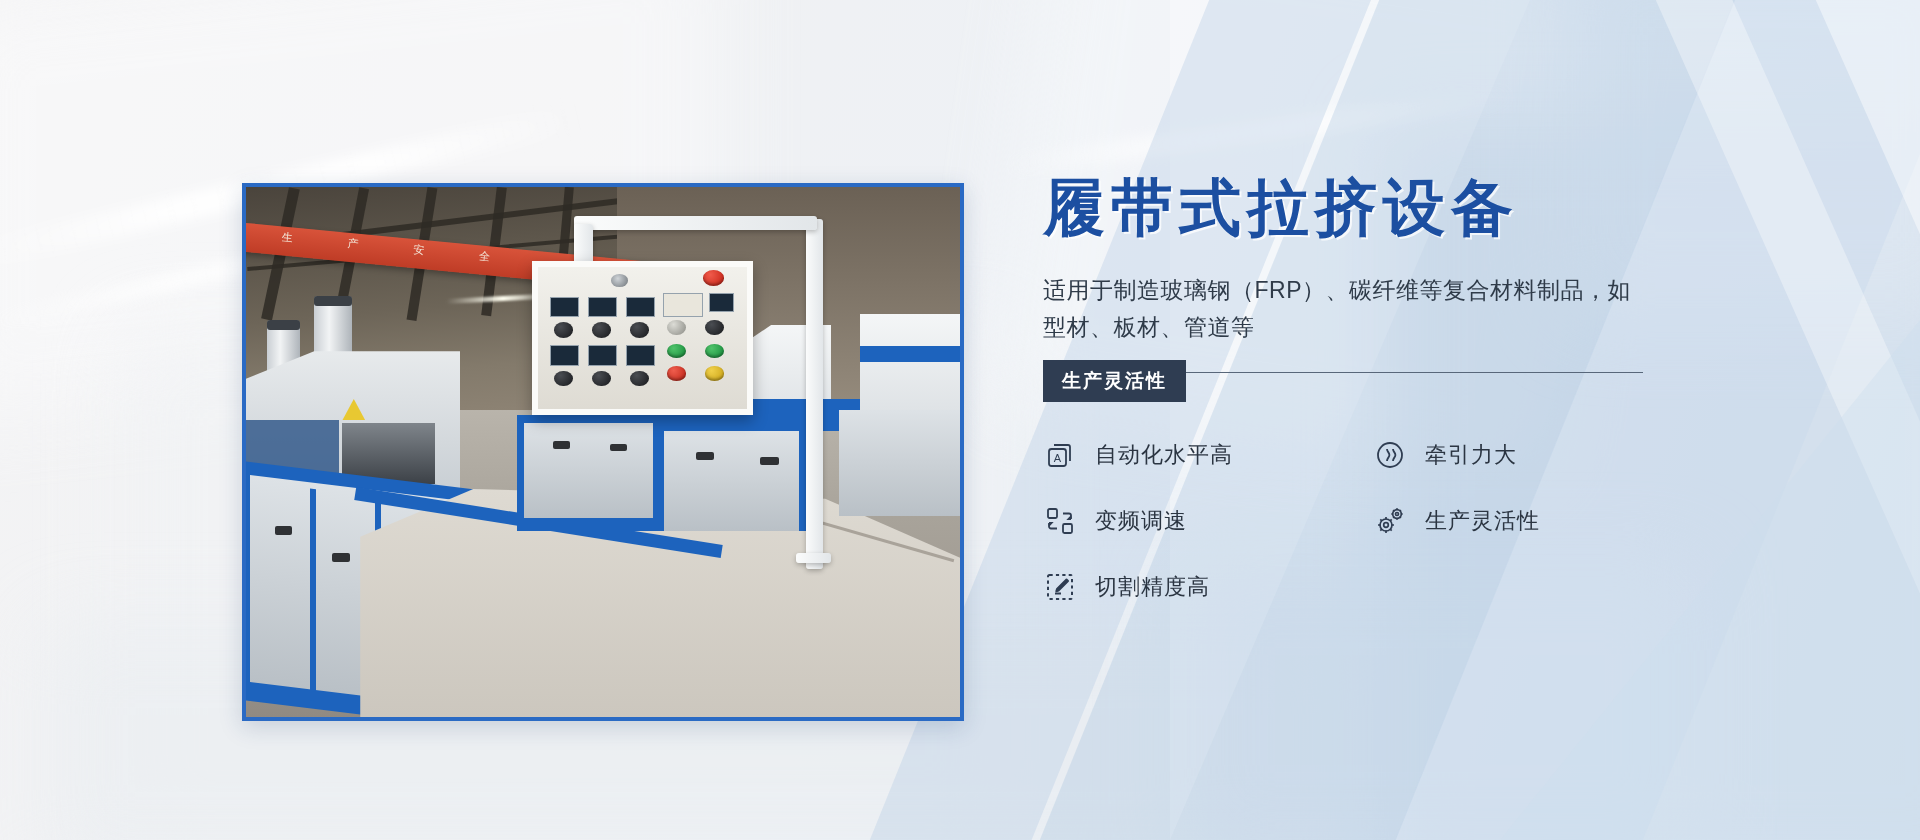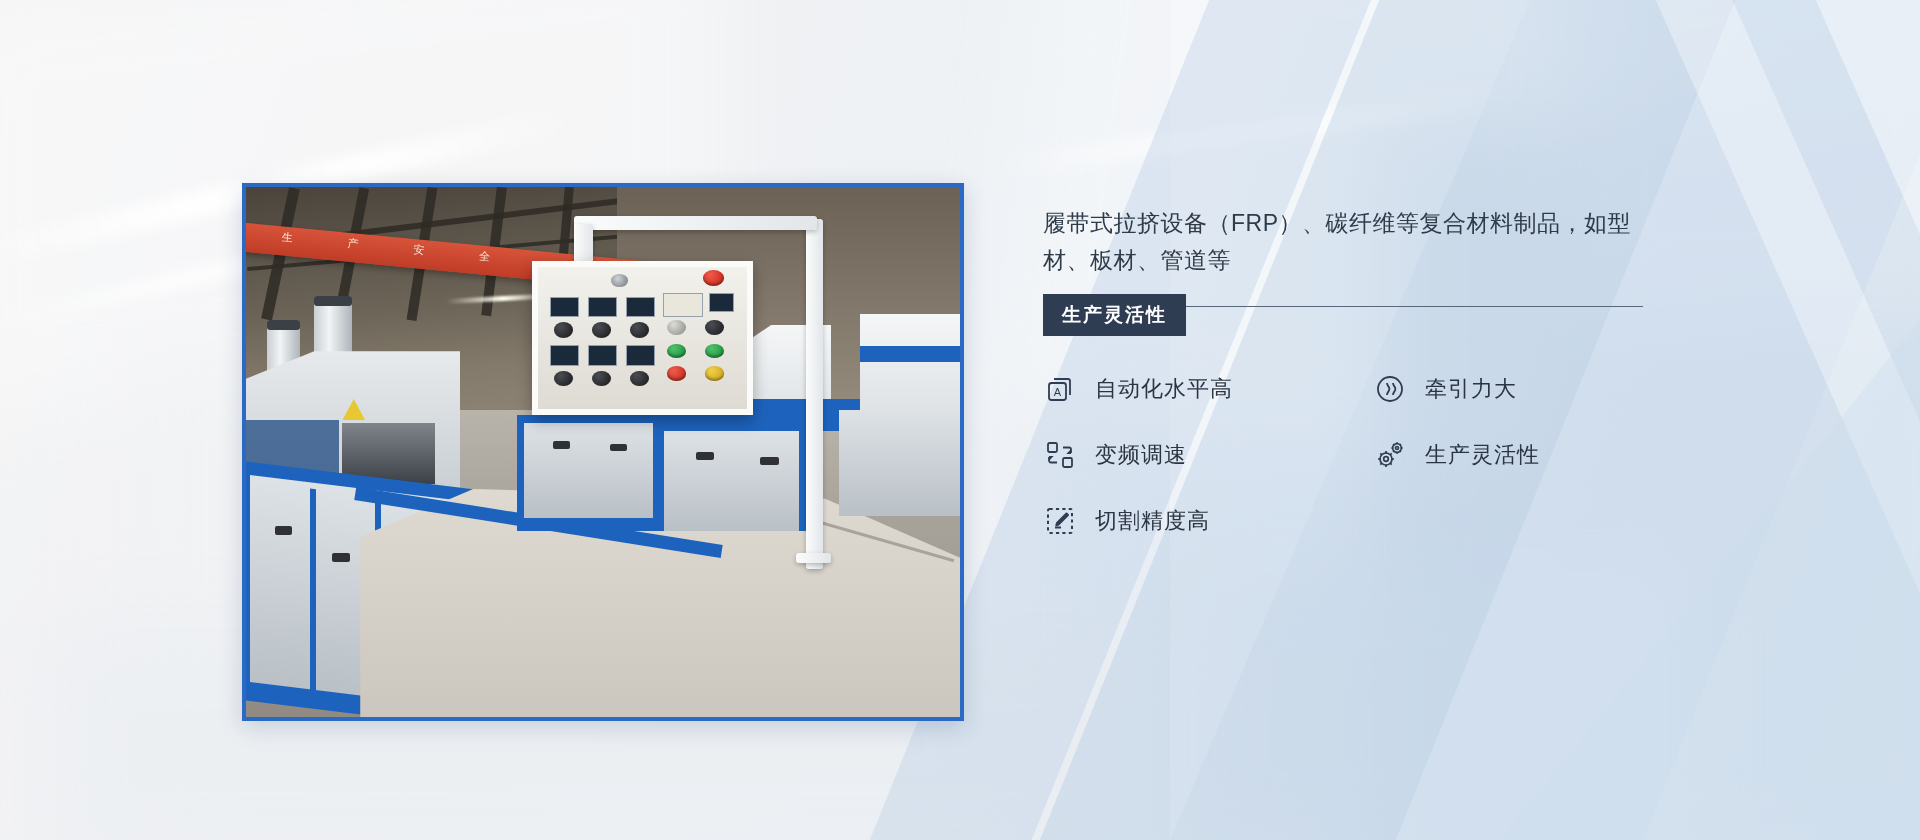--- a/index.html
+++ b/index.html
@@ -215,21 +215,22 @@
         <div class="btn" style="left:62%;top:54%;width:9%;height:10%;background:radial-gradient(circle at 35% 30%,#4fc26a,#138a38);"></div>
         <div class="btn" style="left:80%;top:54%;width:9%;height:10%;background:radial-gradient(circle at 35% 30%,#4fc26a,#138a38);"></div>
         <div class="btn" style="left:62%;top:70%;width:9%;height:10%;background:radial-gradient(circle at 35% 30%,#ef5d4d,#bc2215);"></div>
         <div class="btn" style="left:80%;top:70%;width:9%;height:10%;background:radial-gradient(circle at 35% 30%,#f0d04a,#c9a113);"></div>
         <div class="knob" style="left:35%;top:5%;width:8%;height:9%;background:radial-gradient(circle at 40% 35%,#cfd4d8,#6d7378);"></div>
       </div>
     </div>
   </div>
 
   <div class="content">
-    <p class="desc">履带式拉挤设备（FRP）、碳纤维等复合材料制品，如型材、板材、管道等</p>
+    <h1 class="title">履带式拉挤设备</h1>
+    <p class="desc">适用于制造玻璃钢（FRP）、碳纤维等复合材料制品，如型材、板材、管道等</p>
     <div class="divider"></div>
     <div class="badge">生产灵活性</div>
 
     <div class="features">
 
       <div class="feat">
         <span class="ico">
           <svg width="32" height="32" viewBox="0 0 32 32" fill="none" stroke="#2f3d52" stroke-width="1.8">
             <path d="M10 6h14a2 2 0 0 1 2 2v14"></path>
             <rect x="5" y="10" width="17" height="17" rx="2.5"></rect>

